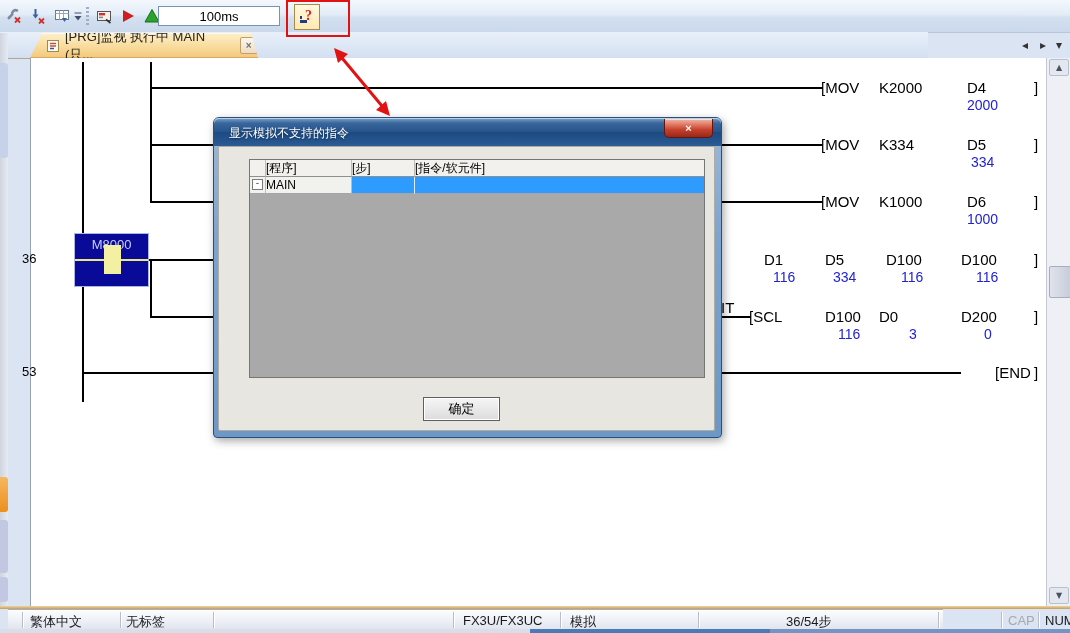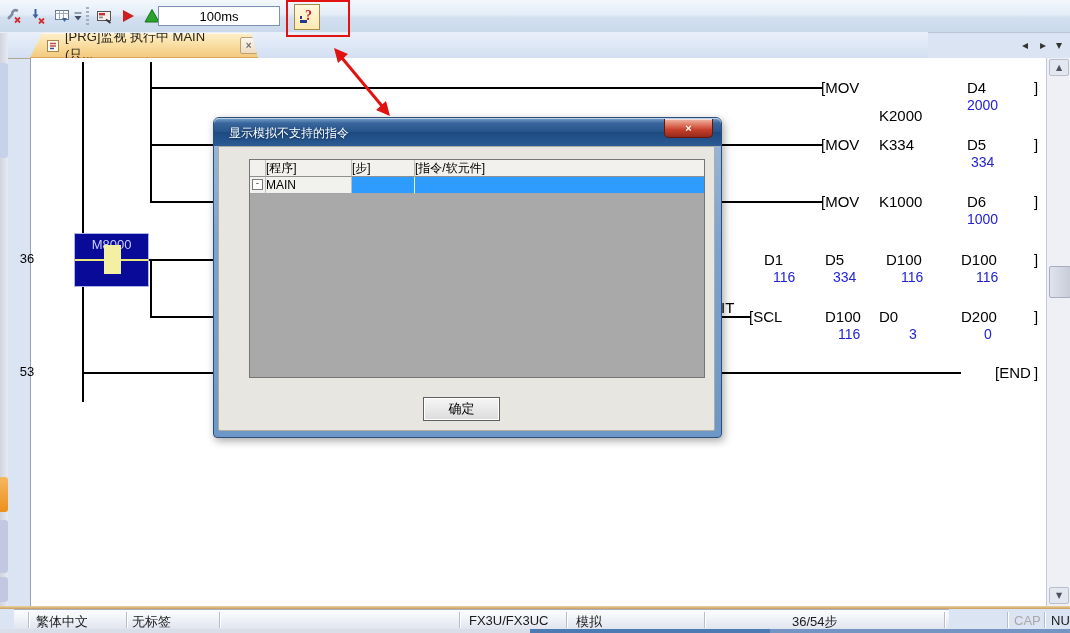--- a/index.html
+++ b/index.html
@@ -42,21 +42,21 @@
   #dockstrip{position:absolute;left:0;top:33px;width:8px;height:575px;
     background:linear-gradient(90deg,#cfd4de,#e7eaf1);}
   .dockseg{position:absolute;left:0;width:8px;border-radius:0 3px 3px 0;}
   
   #editor{position:absolute;left:30px;top:58px;width:1016px;height:548px;
     background:#fff;border-left:1px solid #98a2b4;}
   #ladder{position:absolute;left:-30px;top:-58px;width:1070px;height:633px;}
   .wire{position:absolute;background:#000;}
   .tok{position:absolute;font:15px "Liberation Sans",sans-serif;color:#000;white-space:pre;}
   .tok.val{font:14px "Liberation Sans",sans-serif;color:#2121d6;}
-  .rowno{position:absolute;left:12px;width:28px;text-align:center;
+  .rowno{position:absolute;left:21px;width:28px;text-align:left;
     font:13px "Liberation Sans",sans-serif;color:#000;}
   #contact{position:absolute;left:73px;top:233px;width:75px;height:54px;
     background:#0a0a99;border:1px solid #aab7e6;box-sizing:border-box;}
   #contact .clabel{position:absolute;left:0;top:3px;width:100%;text-align:center;
     font:13px "Liberation Sans",sans-serif;color:#c9cff2;}
   #contact .cwire{position:absolute;left:0;top:25px;width:100%;height:2px;background:#ece87e;}
   #contact .csquare{position:absolute;left:29px;top:11px;width:17px;height:29px;background:#f3efa3;}
   
   #vscroll{position:absolute;left:1046px;top:58px;width:24px;height:548px;
     background:#eef0f5;border-left:1px solid #c4c8d2;}
@@ -95,21 +95,21 @@
   .gwhite{background:#fff;}
   .expbox{display:inline-block;width:9px;height:9px;border:1px solid #7a7a7a;background:#fff;
     font:9px/8px "Liberation Mono",monospace;text-align:center;color:#333;
     vertical-align:middle;margin:0 3px 2px 2px;}
   #ok-btn{position:absolute;left:204px;top:250px;width:77px;height:24px;
     border:1px solid #5f5f5f;background:linear-gradient(180deg,#f6f6f6,#dcdcdc);
     box-shadow:inset 0 0 0 1px #fff;font:13px "Liberation Sans",sans-serif;color:#000;}
   
   #bottomline{position:absolute;left:0;top:606px;width:1070px;height:3px;
     background:linear-gradient(180deg,#ecd49e,#c79c5e);}
-  #statusbar{position:absolute;left:14px;top:609px;width:935px;height:20px;
+  #statusbar{position:absolute;left:8px;top:609px;width:935px;height:20px;
     background:linear-gradient(180deg,#fcfdfe 0%,#eef1f7 50%,#dfe3ee 100%);
     border-top:1px solid #a8aeba;font:13px "Liberation Sans",sans-serif;color:#1a1a1a;}
   .stext{position:absolute;top:3px;white-space:nowrap;}
   .ssep{position:absolute;top:2px;width:1px;height:16px;background:#b9bdc9;box-shadow:1px 0 0 #fff;}
   #taskstrip{position:absolute;left:0;top:629px;width:1070px;height:4px;background:#d9dee9;}
   .tseg{position:absolute;top:0;height:4px;}
 </style>
 </head>
 <body>
 
@@ -210,21 +210,21 @@
         <div class="wire" style="left: 150px; top: 201px; width: 64px; height: 2px;"></div>
         <div class="wire" style="left: 720px; top: 144px; width: 102px; height: 2px;"></div>
         <div class="wire" style="left: 150px; top: 144px; width: 64px; height: 2px;"></div>
         <div class="wire" style="left: 150px; top: 87px; width: 672px; height: 2px;"></div>
       <div id="contact">
         <div class="clabel">M8000</div>
         <div class="cwire"></div>
         <div class="csquare"></div>
       </div>
     <span class="tok" style="left: 820px; top: 79px;">[MOV</span>
-        <span class="tok" style="left: 878px; top: 79px; margin-top: 28px;">K2000</span>
+        <span class="tok" style="left: 878px; top: 79px;">K2000</span>
         <span class="tok" style="left: 966px; top: 79px;">D4</span>
         <span class="tok" style="left: 1033px; top: 79px;">]</span>
         <span class="tok val" style="left: 966px; top: 97px;">2000</span>
         <span class="tok" style="left: 820px; top: 136px;">[MOV</span>
         <span class="tok" style="left: 878px; top: 136px;">K334</span>
         <span class="tok" style="left: 966px; top: 136px;">D5</span>
         <span class="tok" style="left: 1033px; top: 136px;">]</span>
         <span class="tok val" style="left: 970px; top: 154px;">334</span>
         <span class="tok" style="left: 820px; top: 193px;">[MOV</span>
         <span class="tok" style="left: 878px; top: 193px;">K1000</span>

